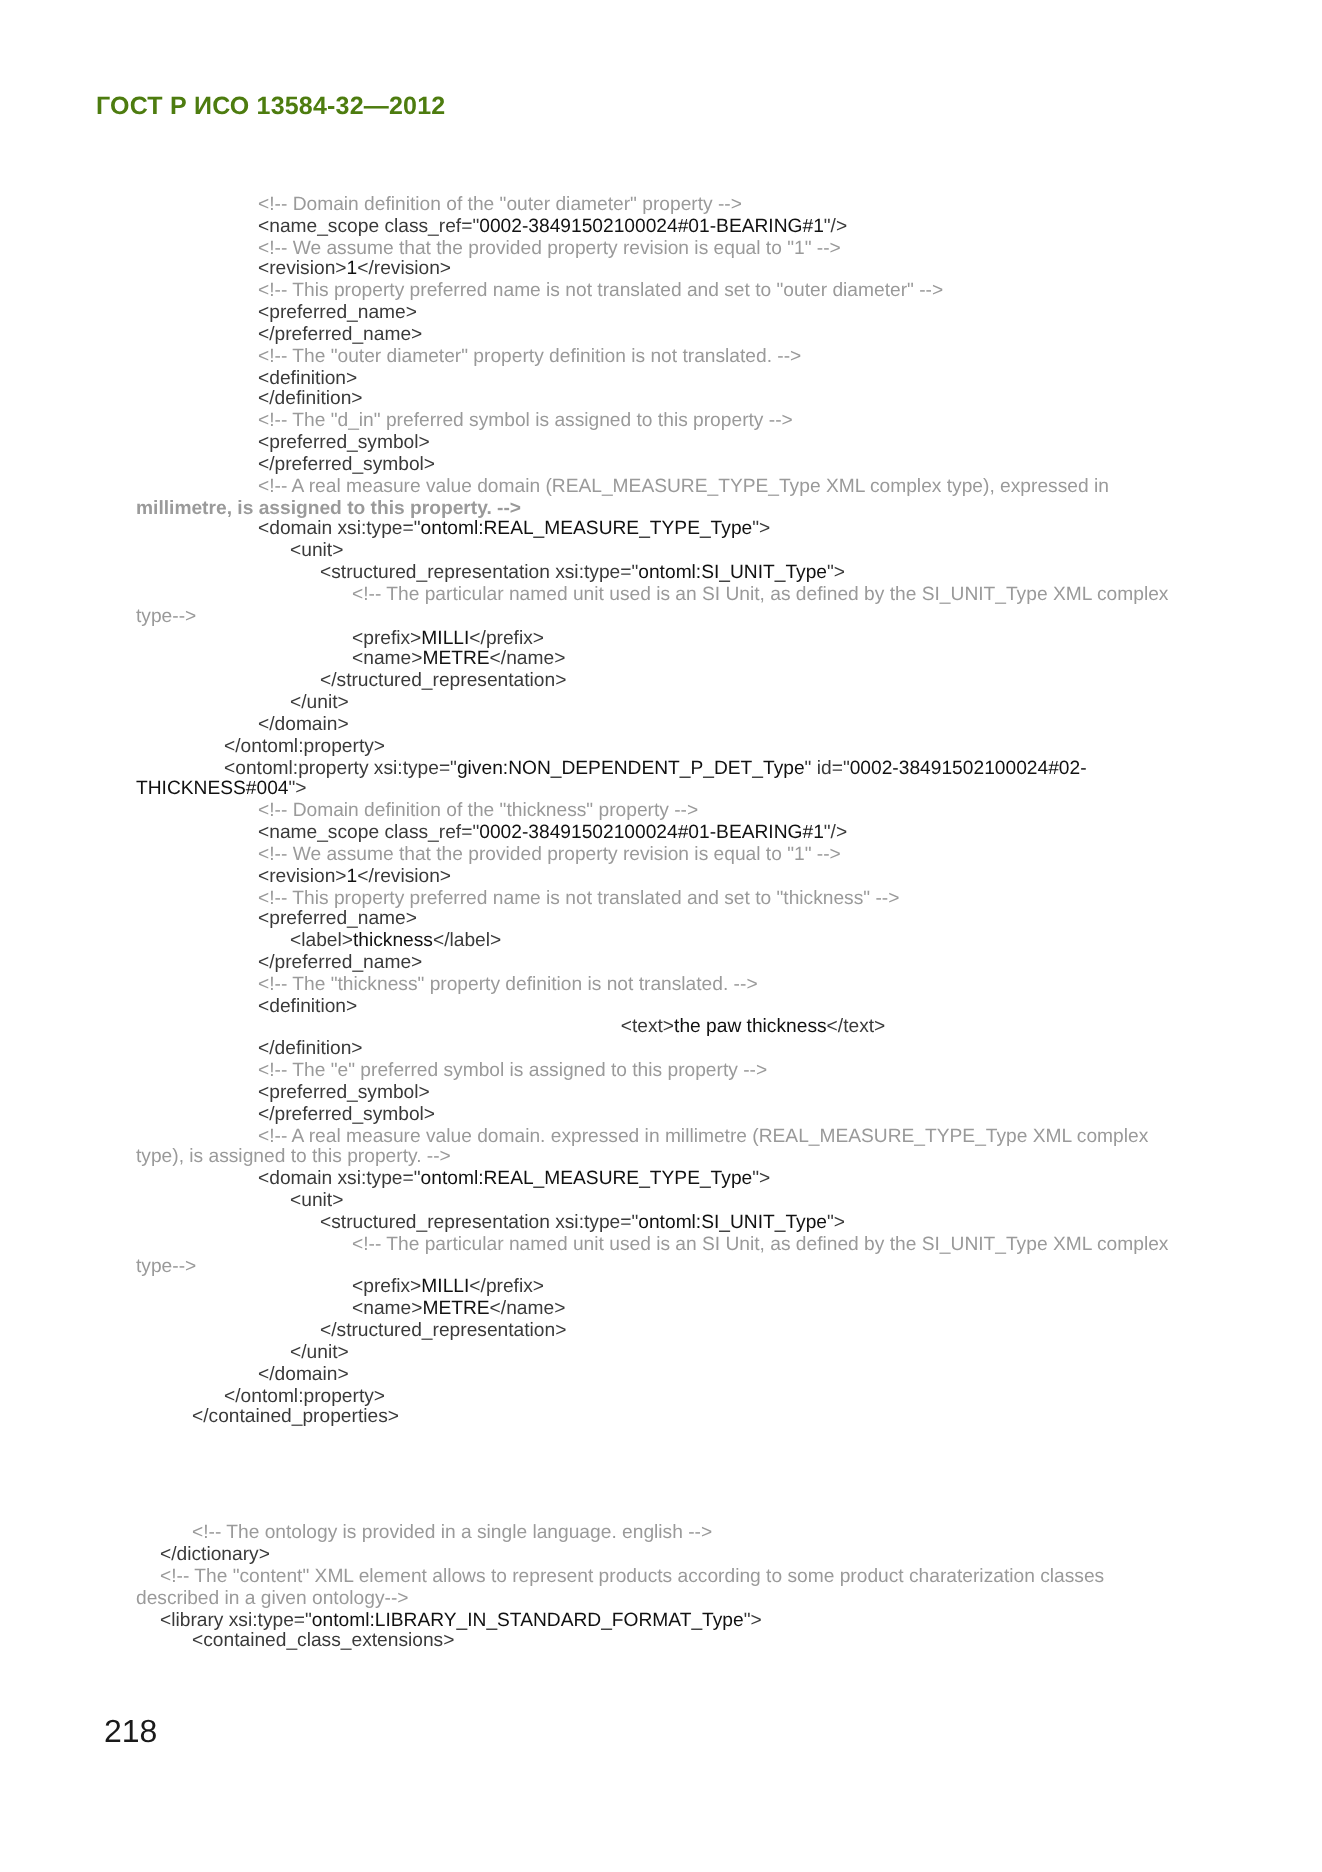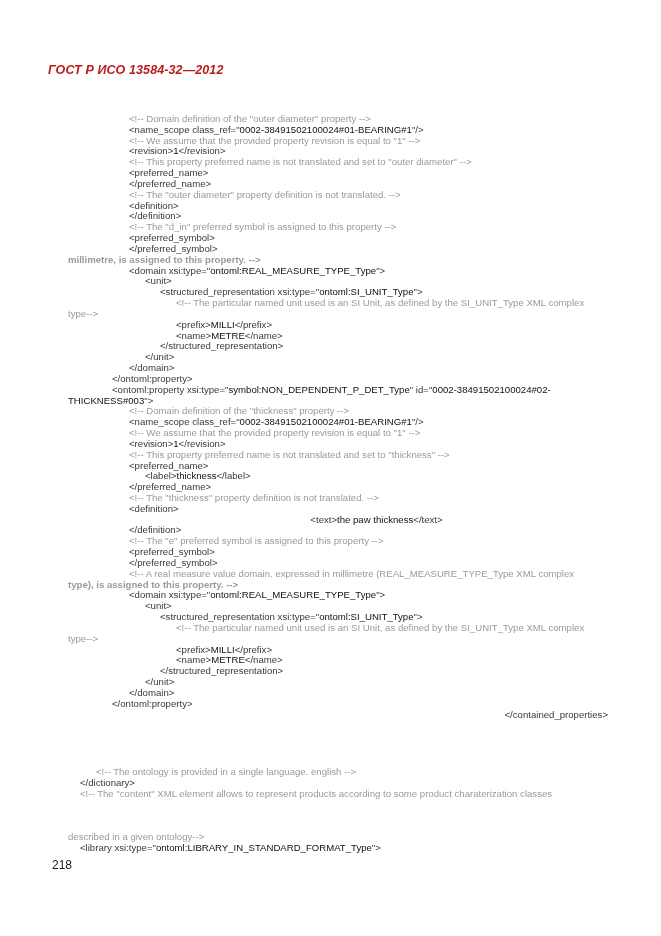--- a/index.html
+++ b/index.html
@@ -1,86 +1,88 @@
 <!DOCTYPE html>
 <html><head>
 <meta charset="utf-8">
 <style>
   html, body { margin: 0; padding: 0; background: #ffffff; }
   body { width: 661px; height: 936px; position: relative; overflow: hidden; font-family: "Liberation Sans", sans-serif; }
-  .header { position: absolute; left: 48px; top: 63px; font-size: 12.5px; font-weight: bold; color: #b91c1c; letter-spacing: 0.1px; font-style: italic; }
-  .code { position: absolute; left: 68px; top: 114px; width: 540px; font-size: 9.6px; line-height: 10.83px; color: #333; }
+  .header { position: absolute; left: 48px; top: 46px; font-size: 12.5px; font-weight: bold; color: #4d7c0f; letter-spacing: 0.1px; }
+  .code { position: absolute; left: 68px; top: 98px; width: 540px; font-size: 9.6px; line-height: 10.83px; color: #333; }
   .ln { white-space: pre; position: relative; height: 10.83px; }
   .tag { color: #3a3a3a; }
   .val { color: #111; }
   .cmt { color: #9a9a9a; }
-  .footer { position: absolute; left: 52px; top: 858px; font-size: 12px; color: #1a1a1a; }
+  .footer { position: absolute; left: 52px; top: 858px; font-size: 16px; color: #1a1a1a; }
 </style>
 </head>
 <body>
 
 <div class="header">ГОСТ Р ИСО 13584-32—2012</div>
 
 <div class="code" id="code">
     <div class="ln" style="padding-left: 61px;"><span class="cmt">&lt;!-- Domain definition of the "outer diameter" property --&gt;</span></div>
     <div class="ln" style="padding-left: 61px;"><span class="tag">&lt;name_scope class_ref="</span><span class="val">0002-38491502100024#01-BEARING#1</span><span class="tag">"/&gt;</span></div>
     <div class="ln" style="padding-left: 61px;"><span class="cmt">&lt;!-- We assume that the provided property revision is equal to "1" --&gt;</span></div>
     <div class="ln" style="padding-left: 61px;"><span class="tag">&lt;revision&gt;</span><span class="val">1</span><span class="tag">&lt;/revision&gt;</span></div>
     <div class="ln" style="padding-left: 61px;"><span class="cmt">&lt;!-- This property preferred name is not translated and set to "outer diameter" --&gt;</span></div>
     <div class="ln" style="padding-left: 61px;"><span class="tag">&lt;preferred_name&gt;</span></div>
     <div class="ln" style="padding-left: 61px;"><span class="tag">&lt;/preferred_name&gt;</span></div>
     <div class="ln" style="padding-left: 61px;"><span class="cmt">&lt;!-- The "outer diameter" property definition is not translated. --&gt;</span></div>
     <div class="ln" style="padding-left: 61px;"><span class="tag">&lt;definition&gt;</span></div>
     <div class="ln" style="padding-left: 61px;"><span class="tag">&lt;/definition&gt;</span></div>
     <div class="ln" style="padding-left: 61px;"><span class="cmt">&lt;!-- The "d_in" preferred symbol is assigned to this property --&gt;</span></div>
     <div class="ln" style="padding-left: 61px;"><span class="tag">&lt;preferred_symbol&gt;</span></div>
     <div class="ln" style="padding-left: 61px;"><span class="tag">&lt;/preferred_symbol&gt;</span></div>
+    <div class="ln" style="padding-left: 61px;"><span class="cmt">&lt;!-- A real measure value domain (REAL_MEASURE_TYPE_Type XML complex type), expressed in</span></div>
     <div class="ln" style="padding-left: 0px; font-weight: bold;"><span class="cmt">millimetre, is assigned to this property. --&gt;</span></div>
     <div class="ln" style="padding-left: 61px;"><span class="tag">&lt;domain xsi:type="</span><span class="val">ontoml:REAL_MEASURE_TYPE_Type</span><span class="tag">"&gt;</span></div>
     <div class="ln" style="padding-left: 77px;"><span class="tag">&lt;unit&gt;</span></div>
     <div class="ln" style="padding-left: 92px;"><span class="tag">&lt;structured_representation xsi:type="</span><span class="val">ontoml:SI_UNIT_Type</span><span class="tag">"&gt;</span></div>
     <div class="ln" style="padding-left: 108px;"><span class="cmt">&lt;!-- The particular named unit used is an SI Unit, as defined by the SI_UNIT_Type XML complex</span></div>
     <div class="ln" style="padding-left: 0px;"><span class="cmt">type--&gt;</span></div>
     <div class="ln" style="padding-left: 108px;"><span class="tag">&lt;prefix&gt;</span><span class="val">MILLI</span><span class="tag">&lt;/prefix&gt;</span></div>
     <div class="ln" style="padding-left: 108px;"><span class="tag">&lt;name&gt;</span><span class="val">METRE</span><span class="tag">&lt;/name&gt;</span></div>
     <div class="ln" style="padding-left: 92px;"><span class="tag">&lt;/structured_representation&gt;</span></div>
     <div class="ln" style="padding-left: 77px;"><span class="tag">&lt;/unit&gt;</span></div>
     <div class="ln" style="padding-left: 61px;"><span class="tag">&lt;/domain&gt;</span></div>
     <div class="ln" style="padding-left: 44px;"><span class="tag">&lt;/ontoml:property&gt;</span></div>
-    <div class="ln" style="padding-left: 44px;"><span class="tag">&lt;ontoml:property xsi:type="</span><span class="val">symbol:NON_DEPENDENT_P_DET_Type</span><span class="tag">" id="</span><span class="val">0002-38491502100024#02-</span></div>
-    <div class="ln" style="padding-left: 0px;"><span class="val">THICKNESS#003</span><span class="tag">"&gt;</span></div>
+    <div class="ln" style="padding-left: 44px;"><span class="tag">&lt;ontoml:property xsi:type="</span><span class="val">given:NON_DEPENDENT_P_DET_Type</span><span class="tag">" id="</span><span class="val">0002-38491502100024#02-</span></div>
+    <div class="ln" style="padding-left: 0px;"><span class="val">THICKNESS#004</span><span class="tag">"&gt;</span></div>
     <div class="ln" style="padding-left: 61px;"><span class="cmt">&lt;!-- Domain definition of the "thickness" property --&gt;</span></div>
     <div class="ln" style="padding-left: 61px;"><span class="tag">&lt;name_scope class_ref="</span><span class="val">0002-38491502100024#01-BEARING#1</span><span class="tag">"/&gt;</span></div>
     <div class="ln" style="padding-left: 61px;"><span class="cmt">&lt;!-- We assume that the provided property revision is equal to "1" --&gt;</span></div>
     <div class="ln" style="padding-left: 61px;"><span class="tag">&lt;revision&gt;</span><span class="val">1</span><span class="tag">&lt;/revision&gt;</span></div>
     <div class="ln" style="padding-left: 61px;"><span class="cmt">&lt;!-- This property preferred name is not translated and set to "thickness" --&gt;</span></div>
     <div class="ln" style="padding-left: 61px;"><span class="tag">&lt;preferred_name&gt;</span></div>
     <div class="ln" style="padding-left: 77px;"><span class="tag">&lt;label&gt;</span><span class="val">thickness</span><span class="tag">&lt;/label&gt;</span></div>
     <div class="ln" style="padding-left: 61px;"><span class="tag">&lt;/preferred_name&gt;</span></div>
     <div class="ln" style="padding-left: 61px;"><span class="cmt">&lt;!-- The "thickness" property definition is not translated. --&gt;</span></div>
     <div class="ln" style="padding-left: 61px;"><span class="tag">&lt;definition&gt;</span></div>
     <div class="ln" style="padding-left: 77px; text-align: center;"><span class="tag">&lt;text&gt;</span><span class="val">the paw thickness</span><span class="tag">&lt;/text&gt;</span></div>
     <div class="ln" style="padding-left: 61px;"><span class="tag">&lt;/definition&gt;</span></div>
     <div class="ln" style="padding-left: 61px;"><span class="cmt">&lt;!-- The "e" preferred symbol is assigned to this property --&gt;</span></div>
     <div class="ln" style="padding-left: 61px;"><span class="tag">&lt;preferred_symbol&gt;</span></div>
     <div class="ln" style="padding-left: 61px;"><span class="tag">&lt;/preferred_symbol&gt;</span></div>
     <div class="ln" style="padding-left: 61px;"><span class="cmt">&lt;!-- A real measure value domain. expressed in millimetre (REAL_MEASURE_TYPE_Type XML complex</span></div>
-    <div class="ln" style="padding-left: 0px; font-weight: bold;"><span class="cmt">type), is assigned to this property. --&gt;</span></div>
+    <div class="ln" style="padding-left: 0px;"><span class="cmt">type), is assigned to this property. --&gt;</span></div>
     <div class="ln" style="padding-left: 61px;"><span class="tag">&lt;domain xsi:type="</span><span class="val">ontoml:REAL_MEASURE_TYPE_Type</span><span class="tag">"&gt;</span></div>
     <div class="ln" style="padding-left: 77px;"><span class="tag">&lt;unit&gt;</span></div>
     <div class="ln" style="padding-left: 92px;"><span class="tag">&lt;structured_representation xsi:type="</span><span class="val">ontoml:SI_UNIT_Type</span><span class="tag">"&gt;</span></div>
     <div class="ln" style="padding-left: 108px;"><span class="cmt">&lt;!-- The particular named unit used is an SI Unit, as defined by the SI_UNIT_Type XML complex</span></div>
     <div class="ln" style="padding-left: 0px;"><span class="cmt">type--&gt;</span></div>
     <div class="ln" style="padding-left: 108px;"><span class="tag">&lt;prefix&gt;</span><span class="val">MILLI</span><span class="tag">&lt;/prefix&gt;</span></div>
     <div class="ln" style="padding-left: 108px;"><span class="tag">&lt;name&gt;</span><span class="val">METRE</span><span class="tag">&lt;/name&gt;</span></div>
     <div class="ln" style="padding-left: 92px;"><span class="tag">&lt;/structured_representation&gt;</span></div>
     <div class="ln" style="padding-left: 77px;"><span class="tag">&lt;/unit&gt;</span></div>
     <div class="ln" style="padding-left: 61px;"><span class="tag">&lt;/domain&gt;</span></div>
     <div class="ln" style="padding-left: 44px;"><span class="tag">&lt;/ontoml:property&gt;</span></div>
-    <div class="ln" style="padding-left: 28px; text-align: right;"><span class="tag">&lt;/contained_properties&gt;</span></div>
+    <div class="ln" style="padding-left: 28px;"><span class="tag">&lt;/contained_properties&gt;</span></div>
     <div class="ln" style="padding-left: 28px; margin-top: 47px;"><span class="cmt">&lt;!-- The ontology is provided in a single language. english --&gt;</span></div>
     <div class="ln" style="padding-left: 12px;"><span class="tag">&lt;/dictionary&gt;</span></div>
     <div class="ln" style="padding-left: 12px;"><span class="cmt">&lt;!-- The "content" XML element allows to represent products according to some product charaterization classes</span></div>
-    <div class="ln" style="padding-left: 0px; margin-top: 32px;"><span class="cmt">described in a given ontology--&gt;</span></div>
+    <div class="ln" style="padding-left: 0px;"><span class="cmt">described in a given ontology--&gt;</span></div>
     <div class="ln" style="padding-left: 12px;"><span class="tag">&lt;library xsi:type="</span><span class="val">ontoml:LIBRARY_IN_STANDARD_FORMAT_Type</span><span class="tag">"&gt;</span></div>
+    <div class="ln" style="padding-left: 28px;"><span class="tag">&lt;contained_class_extensions&gt;</span></div>
   </div>
 
 <div class="footer">218</div>
 
 </body></html>

